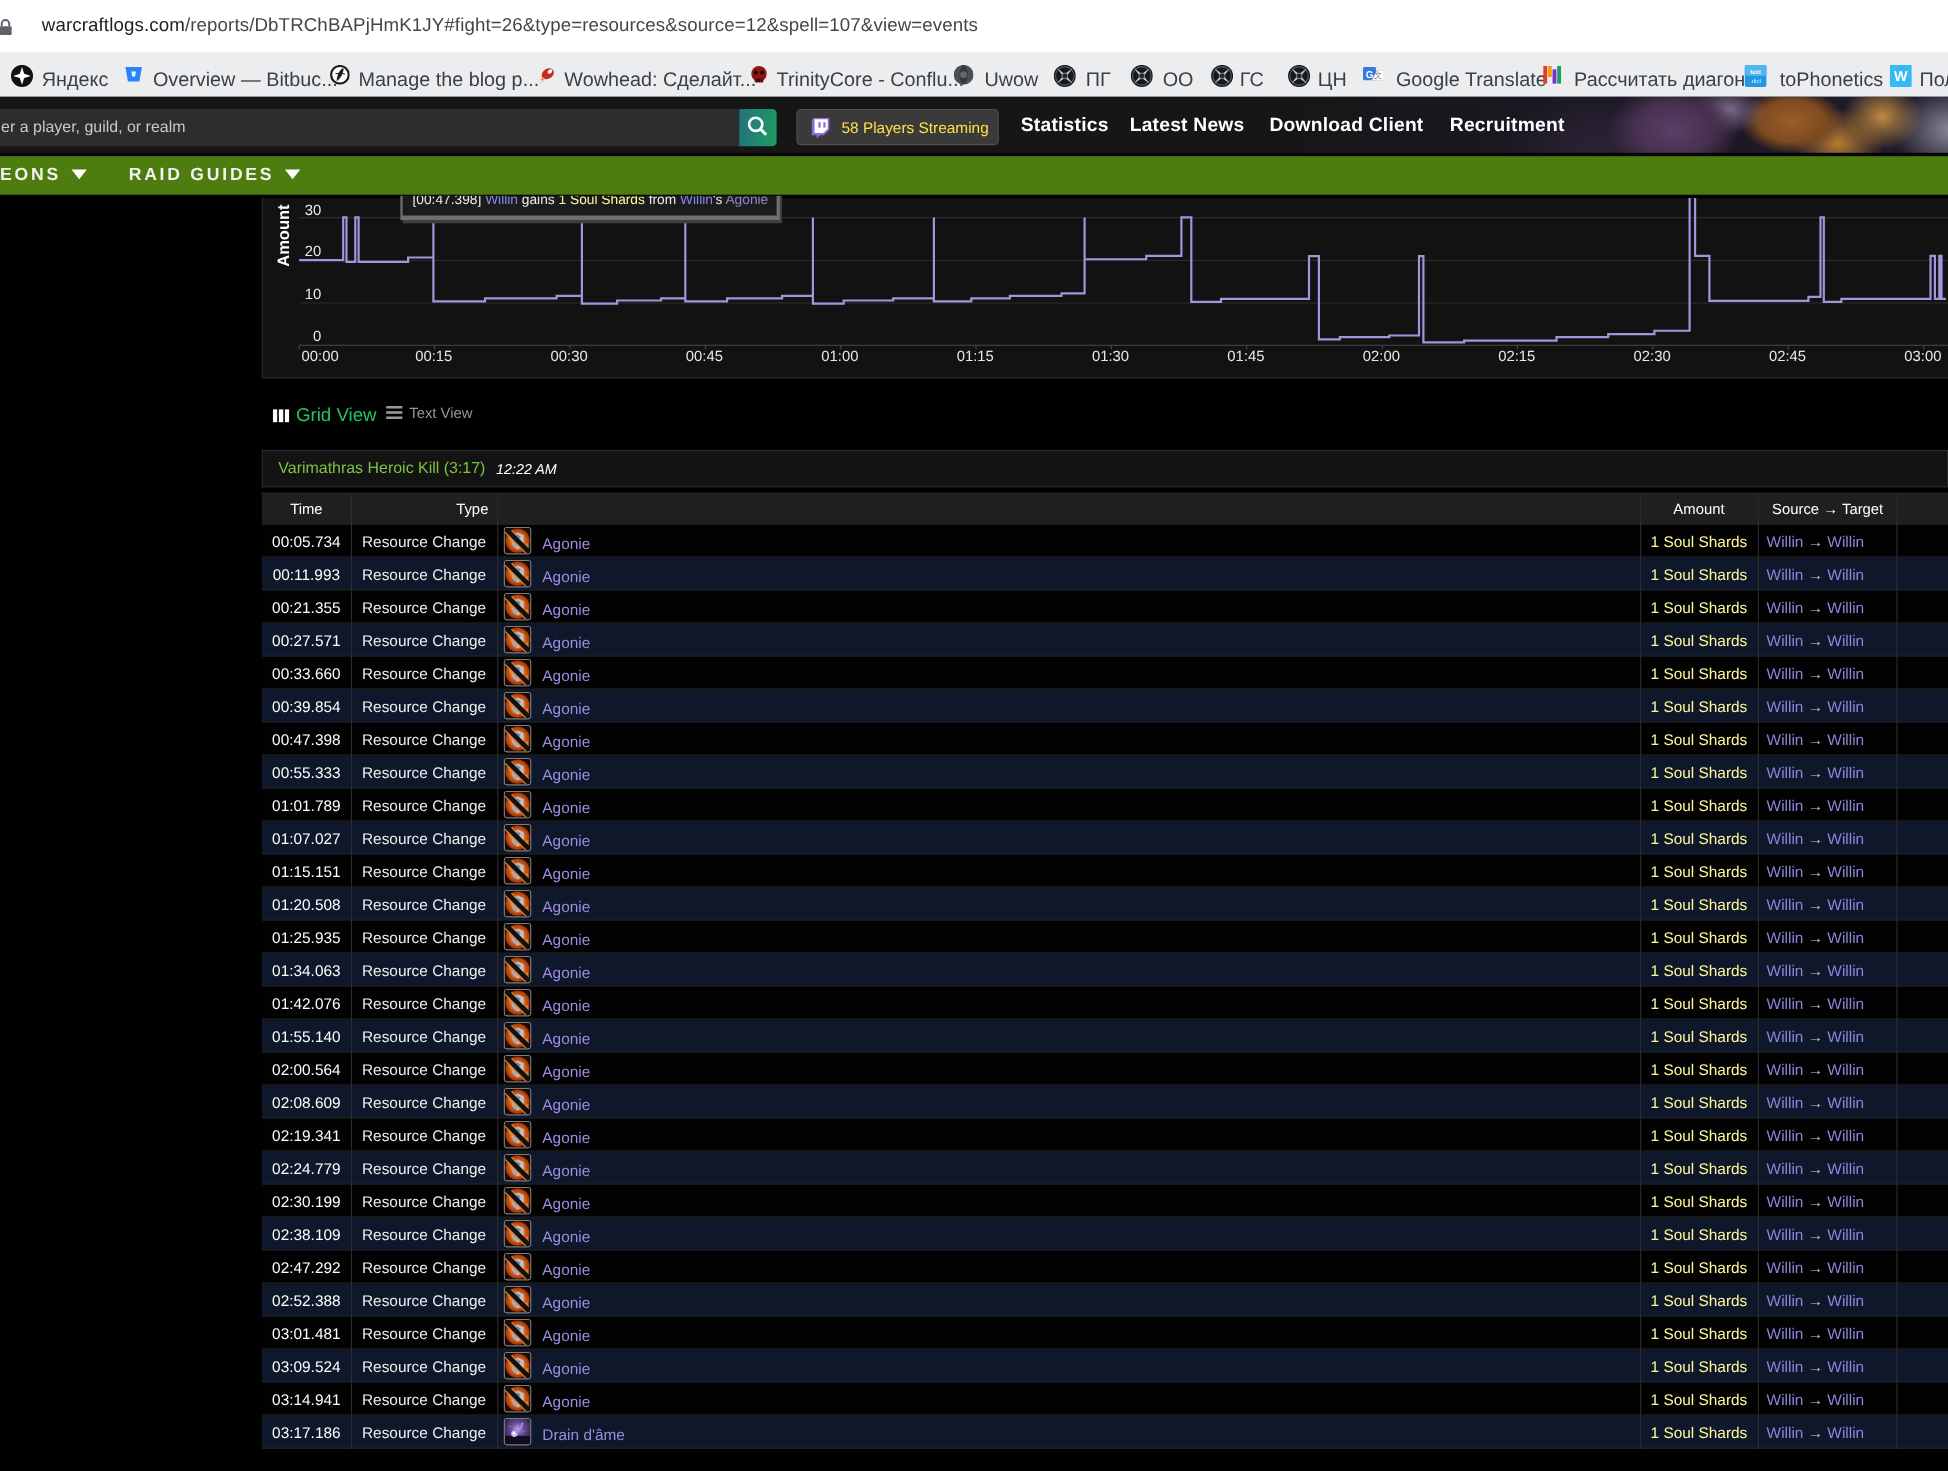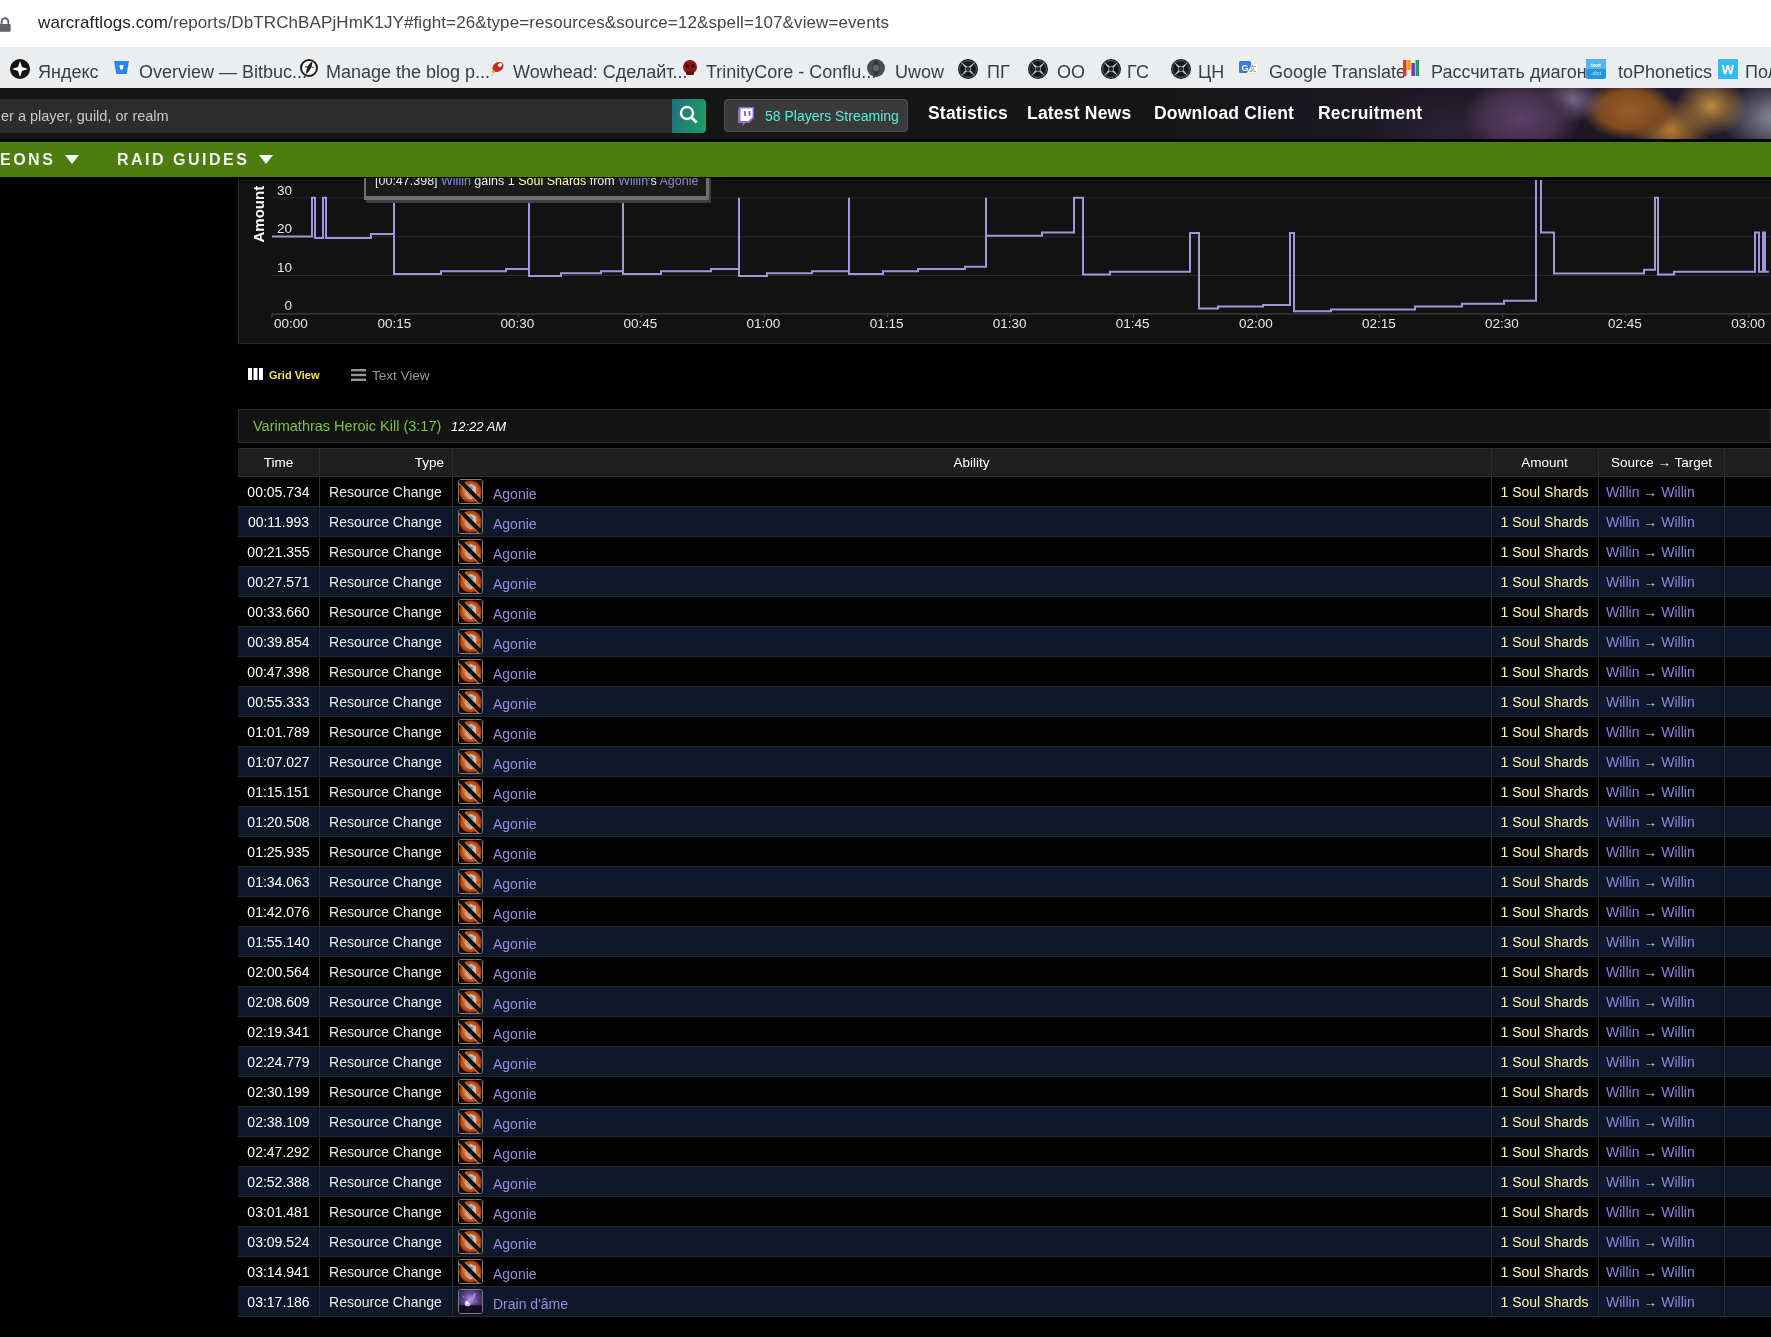--- a/index.html
+++ b/index.html
@@ -24,42 +24,42 @@
   radial-gradient(80px 55px at 625px 30px,#8d8d9d 0%,rgba(90,90,110,0) 70%),
   radial-gradient(120px 70px at 300px 45px,#2b2336 0%,rgba(30,24,40,0) 75%),
   linear-gradient(90deg,rgba(22,22,22,1) 0%,#1a1720 35%,#1d1826 70%,#201d2c 100%)}
 #searchbox{position:absolute;left:0;top:11px;width:672px;height:34px;background:#2d2d2d;border-radius:0 0 0 0}
 #searchbox span{position:absolute;left:1px;top:9px;font-size:14.5px;color:#c9c9c9}
 #searchbtn{position:absolute;left:672px;top:11px;width:34px;height:34px;border-radius:0 4px 4px 0;
  background:linear-gradient(100deg,#23707e 0%,#1e9e62 100%)}
 #twitchbtn{position:absolute;left:724px;top:11px;width:184px;height:33px;background:#3a3a3a;
  border:1px solid #4e4e4e;border-radius:4px}
 #twitchbtn .tg{position:absolute;left:12px;top:7px}
-#twitchbtn .tt{position:absolute;left:40px;top:8px;font-size:14px;color:#5eead4}
+#twitchbtn .tt{position:absolute;left:40px;top:8px;font-size:14px;color:#fde047}
 .navlink{position:absolute;top:15px;font-size:17.5px;font-weight:700;color:#fff;letter-spacing:0.2px}
 
 #menubar{position:absolute;left:0;top:142px;width:1771px;height:35px;background:#4d7c0f;z-index:3}
 #menubar .m{position:absolute;top:9px;font-size:16px;font-weight:700;color:#f2f2f2;letter-spacing:2.5px;white-space:nowrap}
 #menubar .tri{display:inline-block;width:0;height:0;border-left:7px solid transparent;
  border-right:7px solid transparent;border-top:9px solid #fff;margin-left:10px;vertical-align:1px}
 
 #panel{position:absolute;left:238px;top:180px;width:1533px;height:164px;background:#121212;
  border-left:1px solid #2b2b2b;border-bottom:1px solid #2b2b2b}
 #amount{position:absolute;left:230px;top:206px;width:56px;height:17px;line-height:17px;font-size:15px;font-weight:700;color:#fff;
  transform:rotate(-90deg);transform-origin:center;white-space:nowrap;text-align:center}
 .yl{position:absolute;left:252px;width:40px;text-align:right;font-size:13.5px;color:#e8e8e8}
 .xl{position:absolute;top:316px;width:70px;text-align:center;font-size:13.5px;color:#e8e8e8}
 
 #tip{position:absolute;z-index:1;left:364px;top:162px;width:345px;height:38px;background:#1b1b1b;
  border:2px solid #6f6f6f;border-bottom-width:4px;border-right-width:3px;
  box-shadow:2px 3px 0 #3f3f3f;overflow:hidden}
 #tip .in{position:absolute;left:9px;bottom:8px;font-size:12.5px;color:#ececec;white-space:nowrap}
 #band{position:absolute;left:0;top:139px;width:1771px;height:39px;background:#060606;z-index:2}
 
-#gview{position:absolute;left:248px;top:368px;font-size:11px;color:#fde047;font-weight:700}
+#gview{position:absolute;left:248px;top:368px;font-size:17px;color:#22c55e;font-weight:400}
 #tview{position:absolute;left:351px;top:368px;font-size:13.5px;color:#979797}
 
 #fhead{position:absolute;left:238px;top:409px;width:1533px;height:34px;background:#131313;border:1px solid #2d2d2d}
 #fhead .g{position:absolute;left:14px;top:8px;font-size:14.5px;color:#7dc242}
 #fhead .t{position:absolute;left:212px;top:9px;font-size:13px;font-style:italic;color:#fff}
 
 #thead{position:absolute;left:238px;top:448px;width:1533px;height:29px;background:#1f1f1f;
  border-top:1px solid #2d2d2d;border-bottom:1px solid #2d2d2d;font-size:13.5px;color:#fff}
 #thead div{position:absolute;top:6px}
 #tbody{position:absolute;left:238px;top:477px;width:1533px;height:840px}
@@ -310,21 +310,20 @@
     </svg>Text View</div>
 
 <div id="fhead">
     <div class="g">Varimathras Heroic Kill (3:17)</div>
     <div class="t">12:22 AM</div>
   </div>
 
 <div id="thead">
  <div style="left:0;width:81px;text-align:center">Time</div>
  <div style="left:81px;width:133px;text-align:right"><span style="padding-right:8px">Type</span></div>
- <div style="left:214px;width:1039px;text-align:center">Ability</div>
  <div style="left:1253px;width:107px;text-align:center">Amount</div>
  <div style="left:1360px;width:127px;text-align:center">Source → Target</div>
 </div>
 <div id="tbody">
 <div class="tr" style="top:0px">
       <div class="c c1">00:05.734</div>
       <div class="c c2">Resource Change</div>
       <div class="c c3">
         <svg class="abico">
           <use href="#ic-agony"></use>

